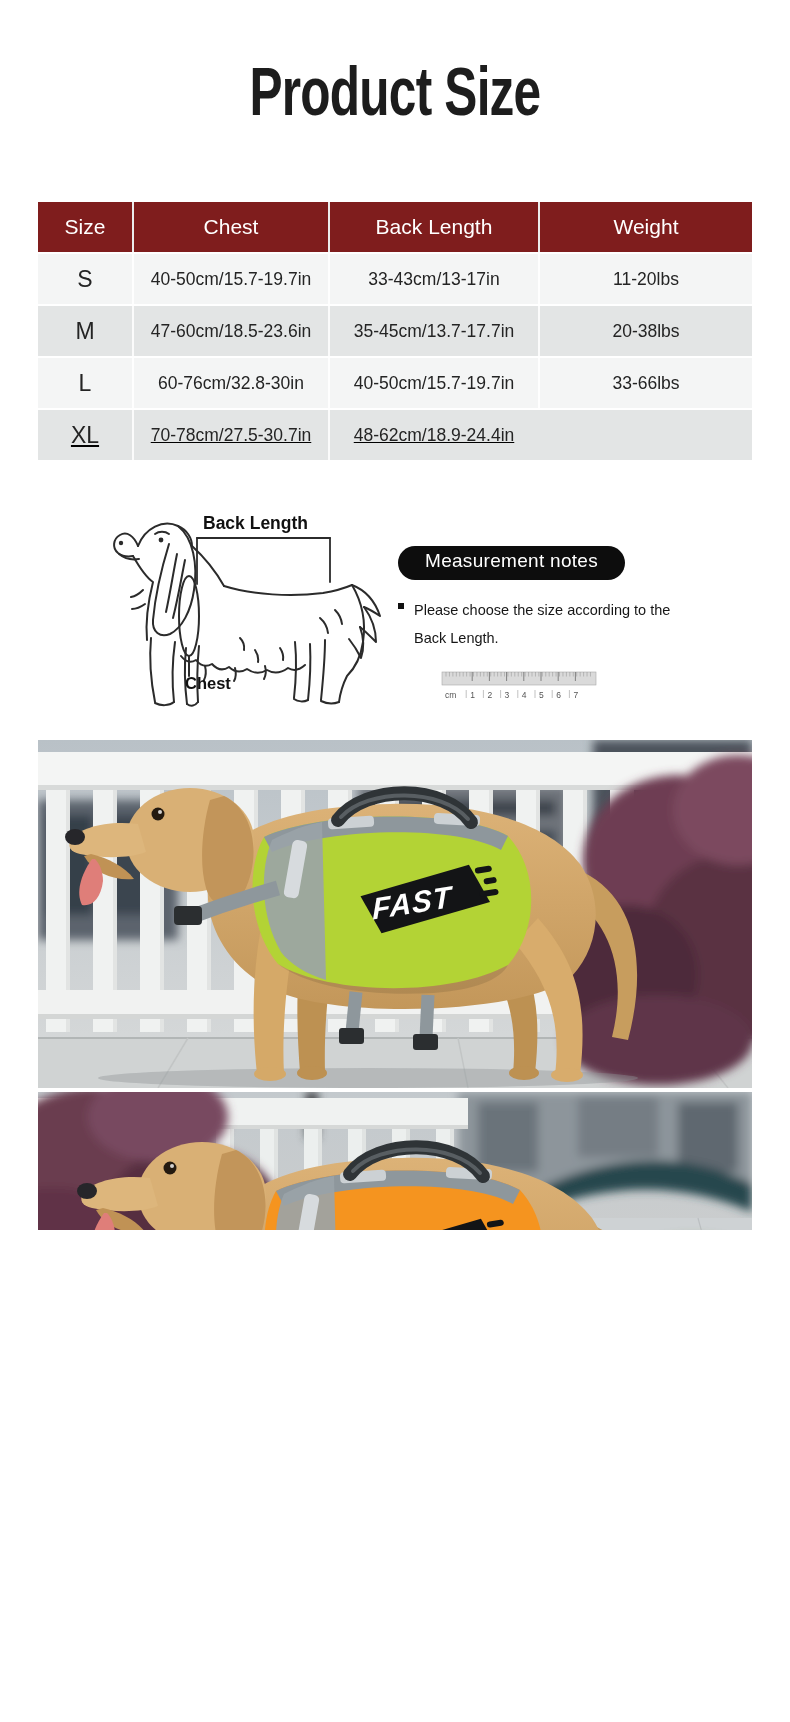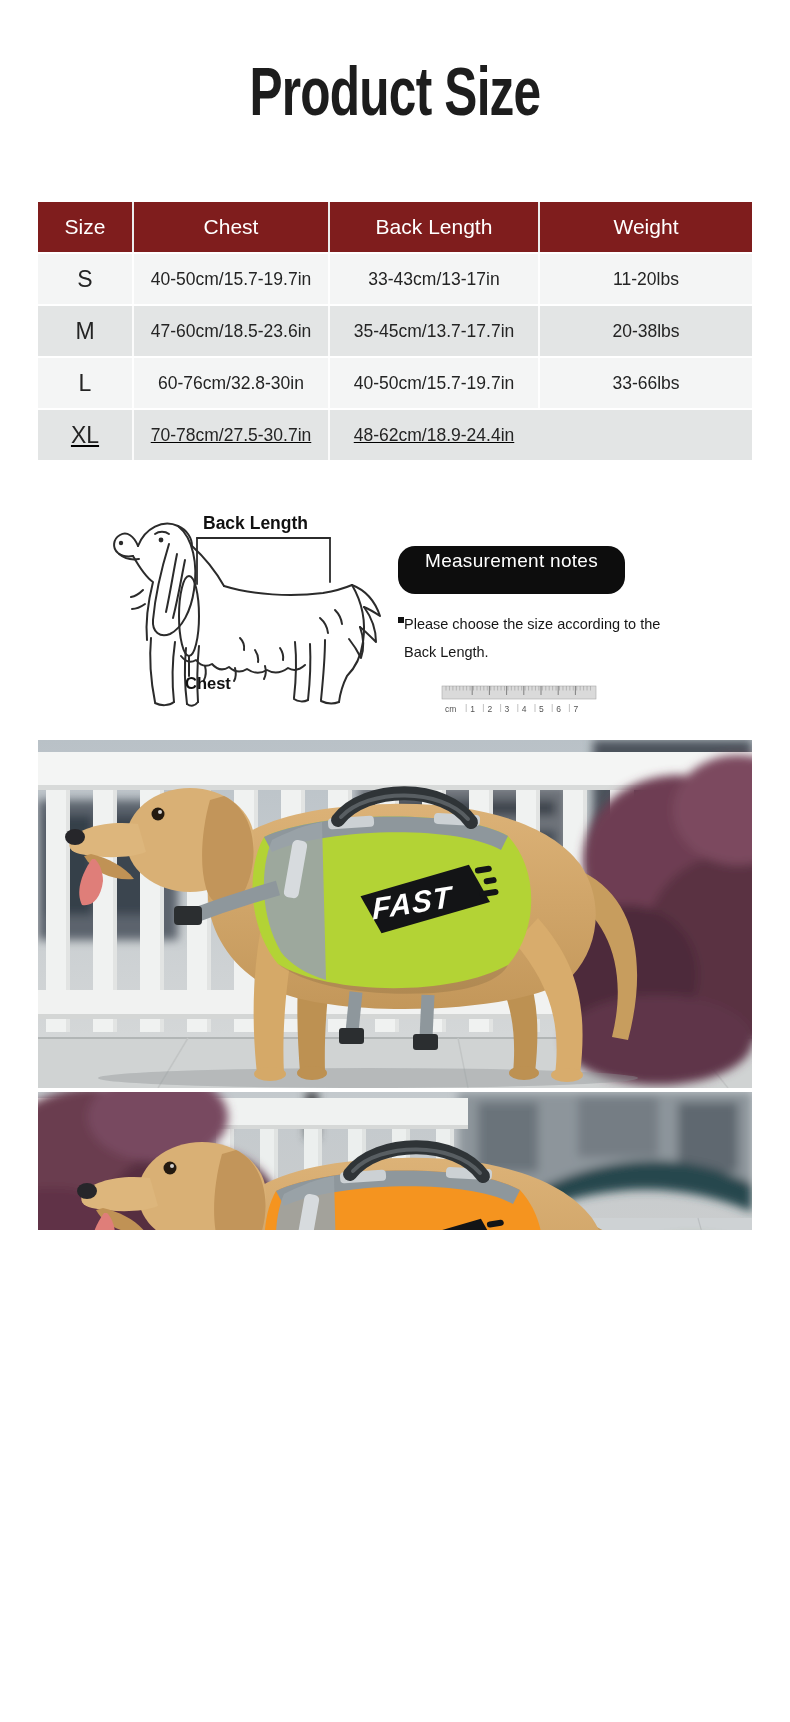--- a/index.html
+++ b/index.html
@@ -21,22 +21,22 @@
   .tr{height:50px;border-top:2px solid #ffffff;}
   .td{display:flex;align-items:center;justify-content:center;font-size:17.5px;color:#242424;
       border-left:2px solid rgba(255,255,255,.85);}
   .td:first-child{border-left:none;font-size:23px;}
 
   
   .diagram-section{position:absolute;top:460px;left:38px;width:714px;height:250px;}
   .dog-sketch{position:absolute;left:47px;top:38px;}
   .notes{position:absolute;left:360px;top:86px;width:280px;}
   .pill{display:inline-block;background:#0d0d0d;color:#ffffff;font-size:19px;
-        padding:4px 27px 22px;border-radius:17px;letter-spacing:.3px;}
-  .note-line{display:flex;margin-top:16px;}
+        padding:4px 27px 8px;border-radius:17px;letter-spacing:.3px;}
+  .note-line{display:flex;gap:10px;margin-top:16px;}
   .bullet-square{width:6px;height:6px;background:#111;margin-top:7px;flex:none;}
   .note-text{font-size:14.5px;color:#161616;line-height:1.95;}
   .note-text span{display:block;}
   .ruler-wrap{margin-top:18px;margin-left:42px;}
 
   
   .photo{position:absolute;left:38px;width:714px;height:348px;overflow:hidden;}
   #photo1{top:740px;}
   #photo2{top:1092px;}
   .photo svg{display:block;}

